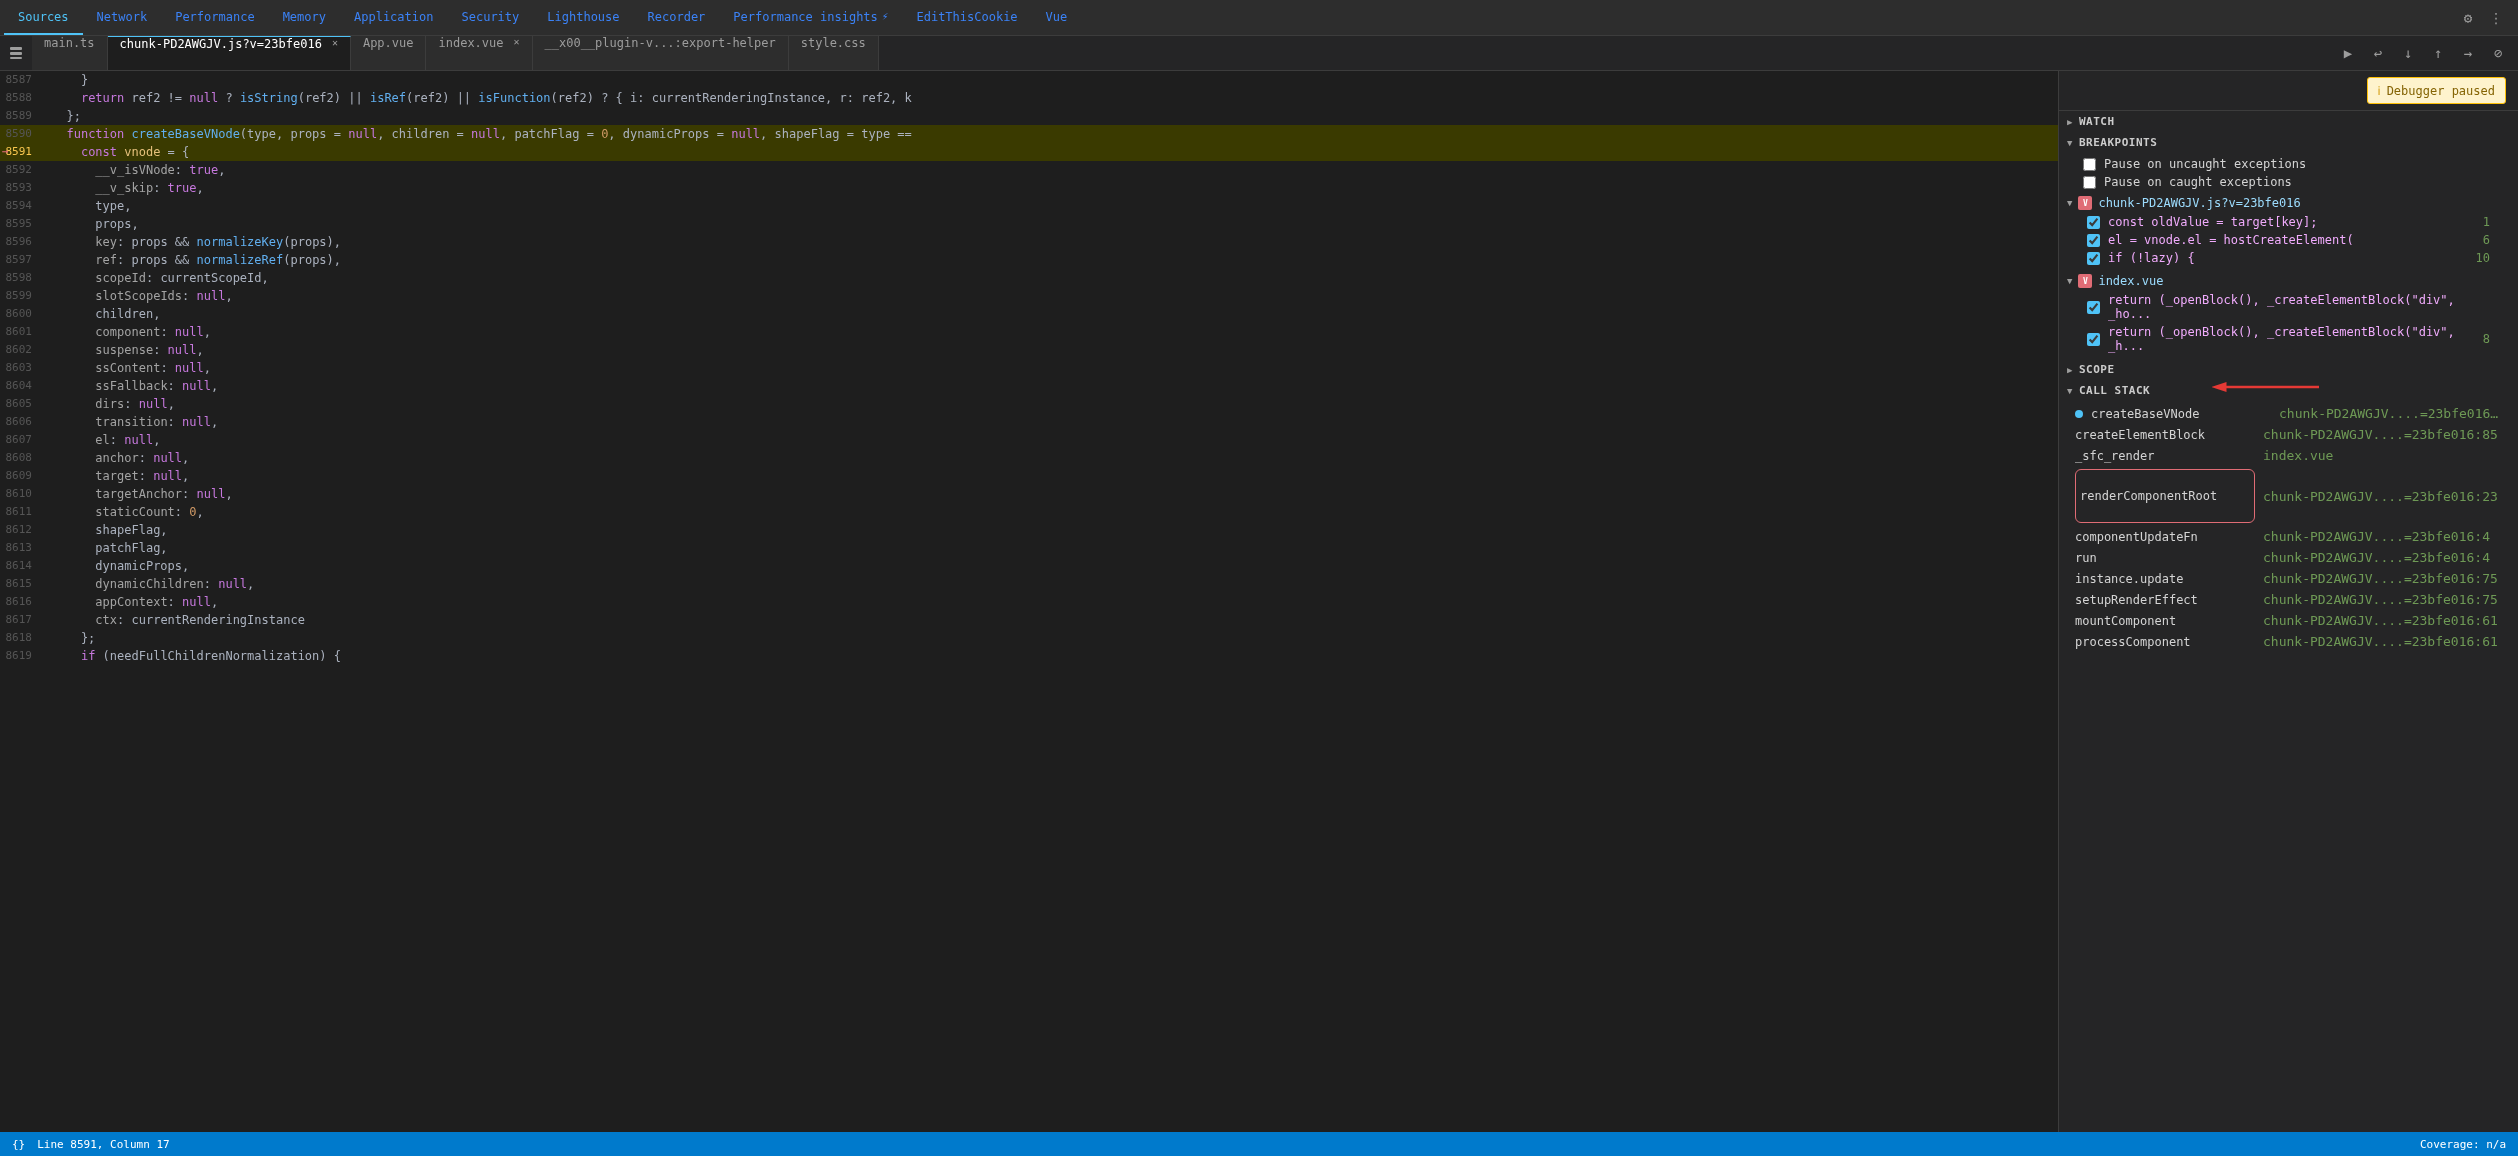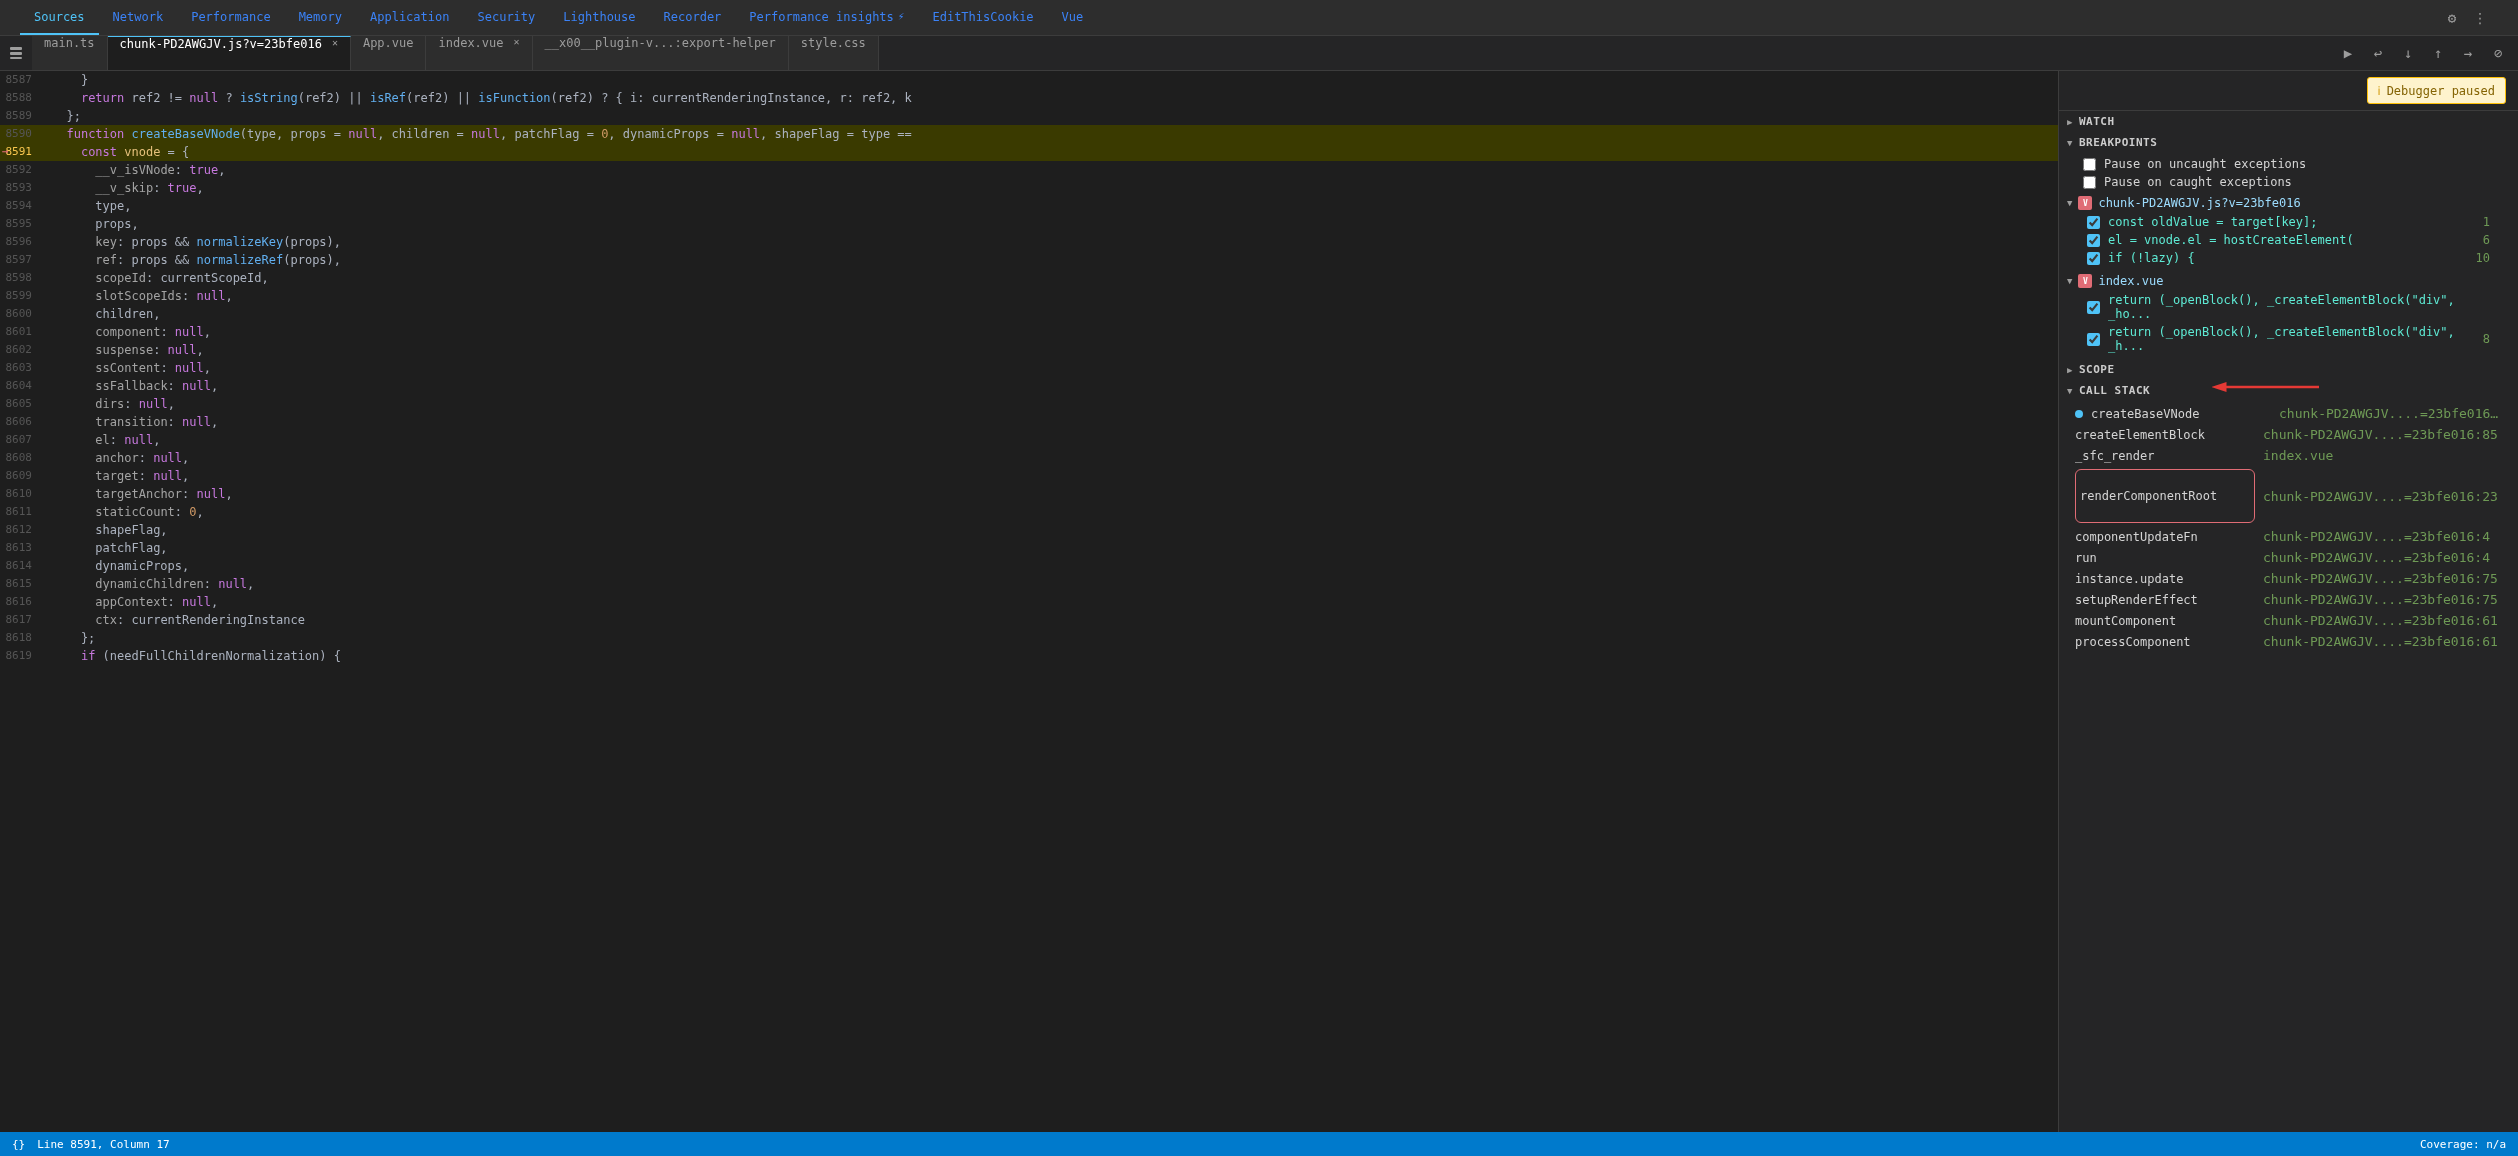--- a/index.html
+++ b/index.html
@@ -5,21 +5,21 @@
     * { box-sizing: border-box; margin: 0; padding: 0; }
     body { font-family: 'Consolas', 'Monaco', monospace; font-size: 12px; background: #1e1e1e; color: #d4d4d4; overflow: hidden; }
 
     
     .top-tabs {
       display: flex;
       align-items: center;
       background: #2d2d2d;
       border-bottom: 1px solid #3c3c3c;
       height: 36px;
-      padding: 0 20px;
+      padding: 0 4px;
     }
     .top-tab {
       padding: 0 14px;
       height: 100%;
       display: flex;
       align-items: center;
       cursor: pointer;
       font-size: 12px;
       color: #3b82f6;
       border-bottom: 2px solid transparent;
@@ -232,21 +232,21 @@
       font-size: 8px; color: white; font-weight: bold;
     }
     .bp-item {
       display: flex;
       align-items: center;
       padding: 2px 28px;
       gap: 8px;
       font-size: 12px;
     }
     .bp-item input[type=checkbox] { cursor: pointer; accent-color: #4fc3f7; }
-    .bp-item-text { color: #5eead4; }
+    .bp-item-text { color: #f0abfc; }
     .bp-item-num { color: #6e9955; margin-left: auto; min-width: 20px; text-align: right; }
 
     
     .call-stack-item {
       display: flex;
       align-items: center;
       padding: 3px 16px;
       gap: 8px;
       cursor: pointer;
       font-size: 12px;

